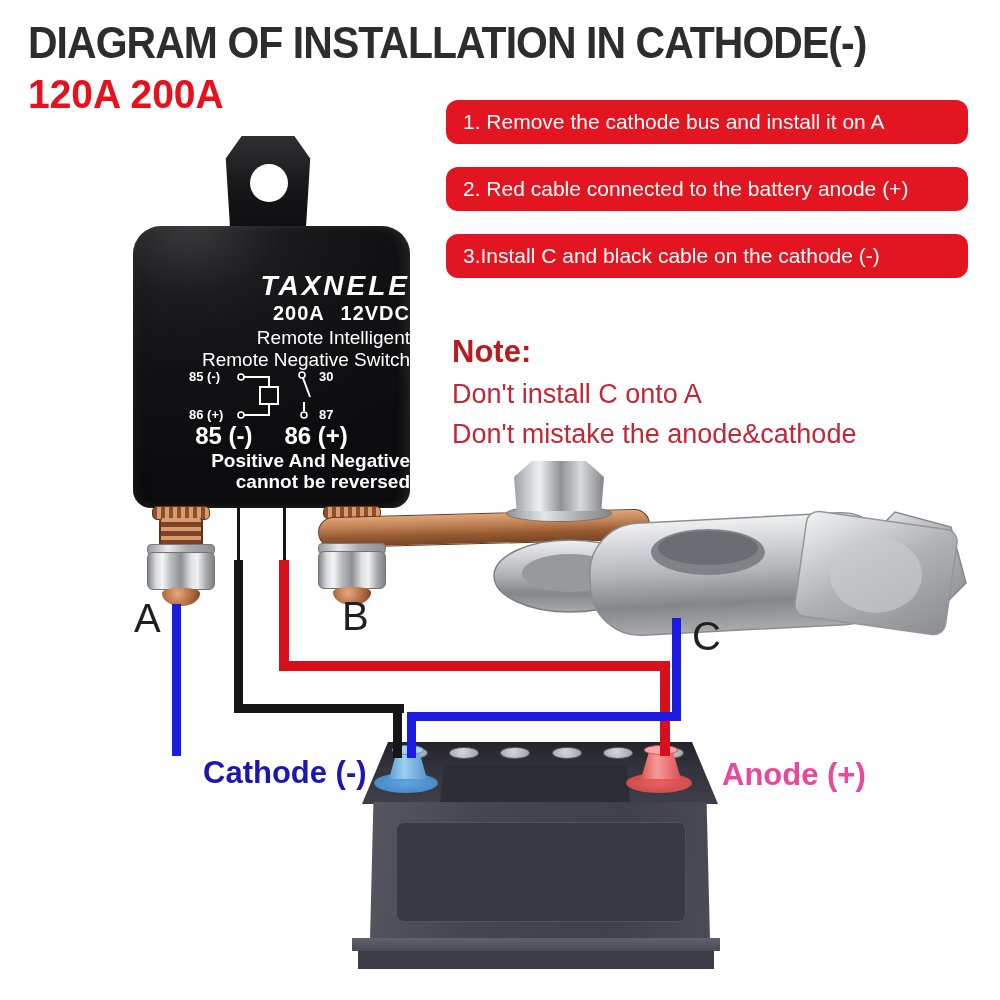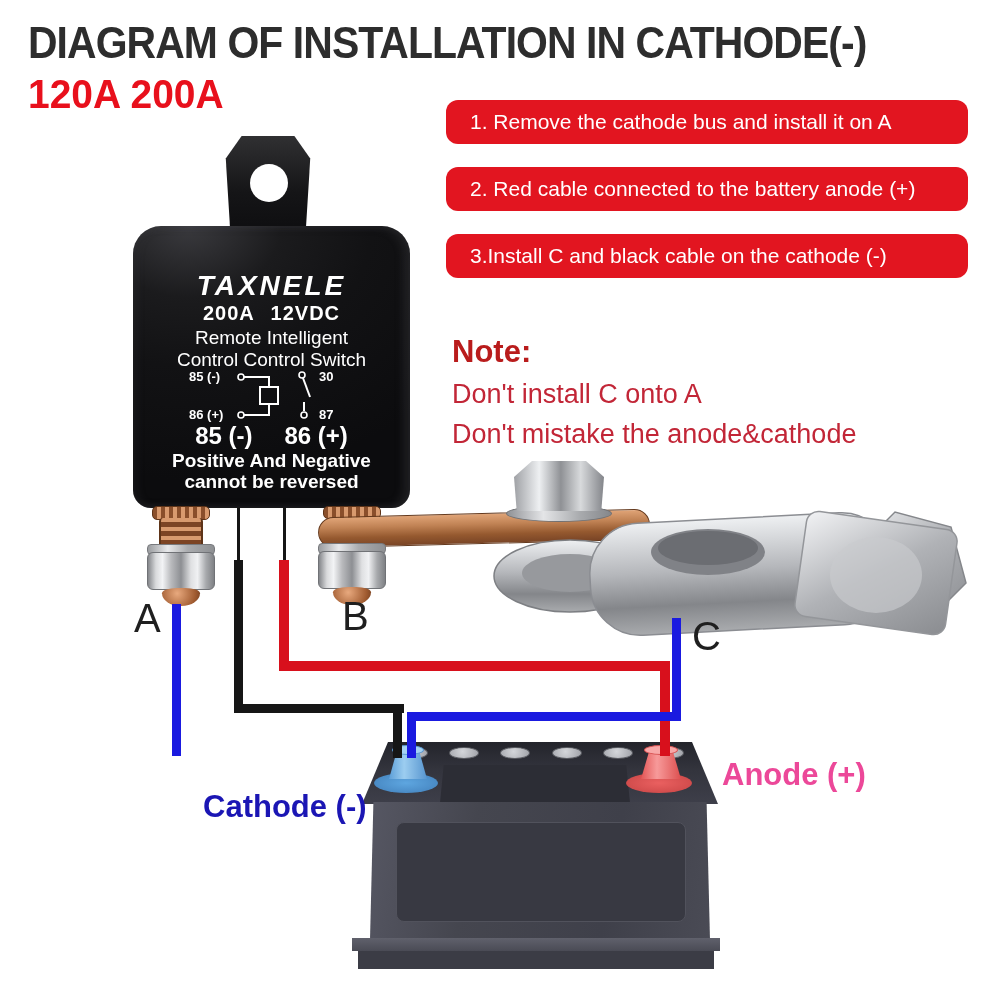--- a/index.html
+++ b/index.html
@@ -8,38 +8,38 @@
   .abs{position:absolute;}
 
   
   .title{left:28px;top:18px;font-size:44px;font-weight:800;color:#2d2d2d;
          letter-spacing:-1px;transform:scaleX(.93);transform-origin:left top;white-space:nowrap;}
   .capacity{left:28px;top:71px;font-size:41px;font-weight:800;color:#e8101c;
             transform:scaleX(.95);transform-origin:left top;white-space:nowrap;}
 
   
   .banner{left:446px;width:522px;height:44px;background:#e21520;border-radius:12px;
-          color:#fff;font-size:21px;line-height:44px;padding-left:24px;box-sizing:border-box;
+          color:#fff;font-size:21px;line-height:44px;padding-left:17px;box-sizing:border-box;
           white-space:nowrap;}
   .b1{top:100px}.b2{top:167px}.b3{top:234px}
 
   
   .note-head{left:452px;top:334px;font-size:31px;font-weight:800;color:#b91c1c;}
   .note-line{left:452px;font-size:27px;color:#c22637;white-space:nowrap;}
   .n1{top:379px}.n2{top:419px}
 
   
   .relay-tab{left:224px;top:136px;width:88px;height:94px;
              background:linear-gradient(180deg,#303032,#151517 60%,#0e0e10);
              clip-path:polygon(7% 100%,2% 24%,20% 0,80% 0,98% 24%,93% 100%);}
   .relay-hole{left:250px;top:164px;width:38px;height:38px;border-radius:50%;background:#fff;}
   .relay-body{left:133px;top:226px;width:277px;height:282px;border-radius:28px 28px 18px 18px;
               background:radial-gradient(120% 90% at 20% 0%,#3a3a3e 0%,#1b1b1d 28%,#121214 55%,#0c0c0e 100%);
               box-shadow:inset -6px 0 10px rgba(90,90,95,.25), inset 4px 0 8px rgba(70,70,75,.18);}
-  .relay-body .txt{position:absolute;left:0;width:100%;text-align:center;color:#fff;white-space:nowrap;}
+  .relay-body .txt{position:absolute;left:0;width:100%;text-align:right;color:#fff;white-space:nowrap;}
   .brand{top:44px;font-size:28px;font-weight:800;font-style:italic;letter-spacing:3px;}
   .rating{top:76px;font-size:20px;font-weight:700;letter-spacing:1px;word-spacing:10px;}
   .rsub1{top:101px;font-size:19px;}
   .rsub2{top:123px;font-size:19px;}
   .schematic{position:absolute;left:56px;top:140px;}
   .schematic text{font-family:"Liberation Sans",sans-serif;font-size:13px;font-weight:700;fill:#fff;}
   .pins-row{top:196px;display:flex;justify-content:center;gap:32px;font-size:24px;font-weight:800;}
   .warn1{top:224px;font-size:19px;font-weight:700;}
   .warn2{top:245px;font-size:19px;font-weight:700;}
 
@@ -93,21 +93,21 @@
              background:linear-gradient(90deg,#5d9fd8,#9ccdf0 40%,#5795cf);}
   .blue-top{left:392px;top:745px;width:32px;background:#a5d2f2;border:1px solid #5795cf;box-sizing:border-box;}
   .red-base{left:626px;top:773px;width:66px;background:radial-gradient(#ea6060,#c74444);}
   .red-cone{left:641px;top:749px;width:40px;clip-path:polygon(22% 0,78% 0,100% 100%,0 100%);
             background:linear-gradient(90deg,#e25555,#f79a9a 40%,#dd4f4f);}
   .red-top{left:644px;top:745px;width:34px;background:#f8a8a8;border:1px solid #d64f4f;box-sizing:border-box;}
 
   
   .wire{position:absolute;}
   .wk{background:#161616;} .wr{background:#d8101c;} .wb{background:#1a1ae0;}
-  .cathode-label{left:203px;top:755px;font-size:31px;font-weight:800;color:#1b16b4;white-space:nowrap;margin-top:34px;}
+  .cathode-label{left:203px;top:755px;font-size:31px;font-weight:800;color:#1b16b4;white-space:nowrap;}
   .anode-label{left:722px;top:757px;font-size:31px;font-weight:800;color:#ec4899;white-space:nowrap;}
 
   
   .footnote{left:88px;top:836px;width:260px;text-align:center;font-size:21px;color:#1b1b1b;}
   .footnote div{line-height:49px;white-space:nowrap;}
 </style>
 </head>
 <body>
 
 <div id="canvas">
@@ -122,21 +122,21 @@
   <div class="abs note-head">Note:</div>
   <div class="abs note-line n2">Don't mistake the anode&amp;cathode</div>
   <div class="abs note-line n1">Don't install C onto A</div>
 
   <div class="abs relay-tab"></div>
   <div class="abs relay-hole"></div>
   <div class="abs relay-body">
     <div class="txt brand">TAXNELE</div>
     <div class="txt rating">200A 12VDC</div>
     <div class="txt rsub1">Remote Intelligent</div>
-    <div class="txt rsub2">Control Control Switch</div>
+    <div class="txt rsub2">Remote Negative Switch</div>
     <svg class="schematic" width="165" height="60" viewBox="0 0 165 60">
       <text x="0" y="15">85 (-)</text>
       <circle cx="52" cy="11" r="3" fill="none" stroke="#fff" stroke-width="1.6"></circle>
       <polyline points="55,11 80,11 80,21" fill="none" stroke="#fff" stroke-width="2"></polyline>
       <rect x="71" y="21" width="18" height="17" fill="none" stroke="#fff" stroke-width="2"></rect>
       <polyline points="80,38 80,49 55,49" fill="none" stroke="#fff" stroke-width="2"></polyline>
       <circle cx="52" cy="49" r="3" fill="none" stroke="#fff" stroke-width="1.6"></circle>
       <text x="0" y="53">86 (+)</text>
       <circle cx="113" cy="9" r="3" fill="none" stroke="#fff" stroke-width="1.6"></circle>
       <line x1="114" y1="12" x2="121" y2="31" stroke="#fff" stroke-width="2"></line>

